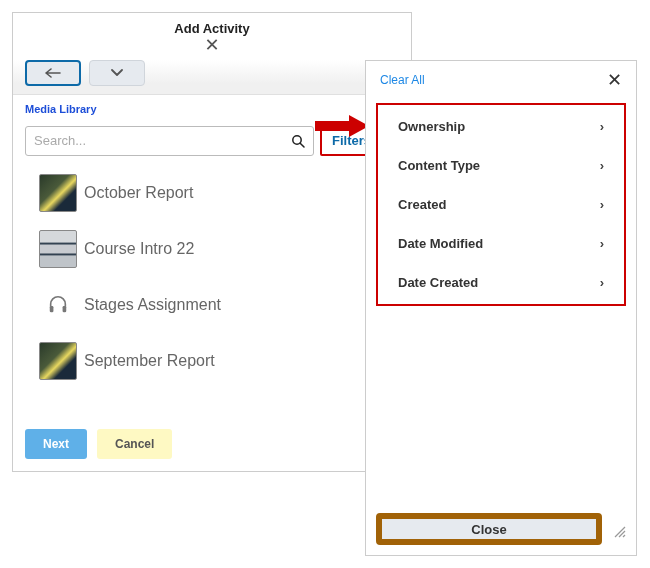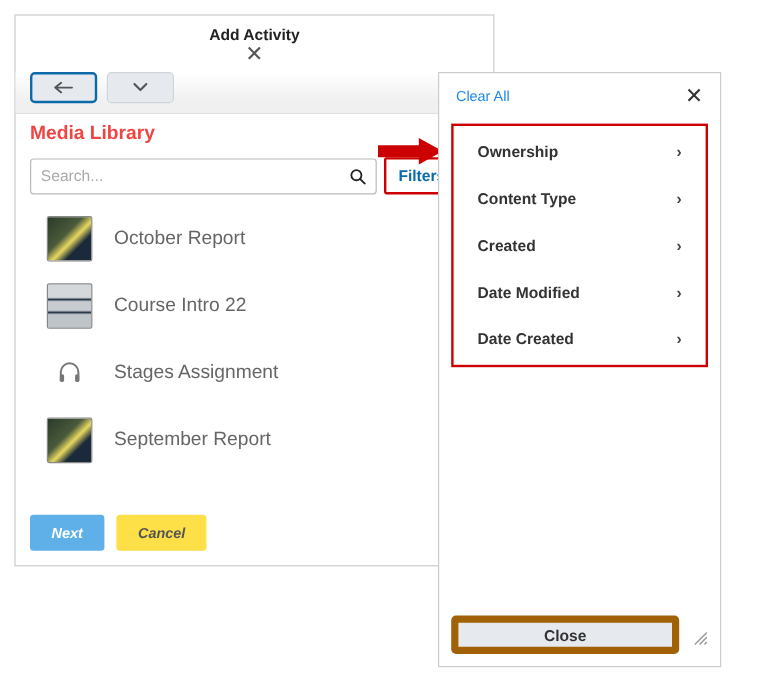--- a/index.html
+++ b/index.html
@@ -55,23 +55,23 @@
       align-items: center;
       justify-content: center;
       color: #555;
       cursor: pointer;
     }
     .nav-btn.active {
       border: 2px solid #0d6aa8;
     }
     .section-label {
       padding: 8px 12px 4px 12px;
-      font-size: 16px;
-      font-weight: 600;
-      color: #ef4444;
+      font-size: 11px;
+      font-weight: 600;
+      color: #1d4ed8;
     }
     .search-row {
       display: flex;
       align-items: center;
       padding: 6px 12px 10px 12px;
       gap: 6px;
     }
     .search-wrap {
       flex: 1;
       display: flex;
@@ -106,21 +106,21 @@
       border: 2px solid #c00;
       border-radius: 2px;
       padding: 2px 4px;
     }
     .media-list {
       padding: 0 12px;
     }
     .media-item {
       display: flex;
       align-items: center;
-      gap: 18px;
+      gap: 7px;
       padding: 8px 6px 10px 14px;
     }
     .thumb {
       width: 38px;
       height: 38px;
       background: linear-gradient(135deg, #2a3a2a 0%, #4a5a3a 40%, #e8d860 55%, #1a2a3a 70%);
       border: 1px solid #888;
       border-radius: 2px;
       position: relative;
       overflow: hidden;
@@ -148,36 +148,35 @@
       gap: 10px;
     }
     .btn {
       height: 30px;
       padding: 0 18px;
       border-radius: 3px;
       font-size: 12px;
       font-weight: 600;
       border: none;
       cursor: pointer;
-      font-style: italic;
     }
     .btn-primary {
       background: #5fb0e8;
       color: #fff;
     }
     .btn-secondary {
-      background: #fde047;
+      background: #fef9c3;
       color: #555;
     }
     
     .panel-right {
       position: absolute;
       left: 365px;
       top: 60px;
-      width: 236px;
+      width: 272px;
       height: 496px;
       background: #fff;
       border: 1px solid #ccc;
       display: flex;
       flex-direction: column;
     }
     .pr-head {
       display: flex;
       align-items: center;
       justify-content: space-between;

